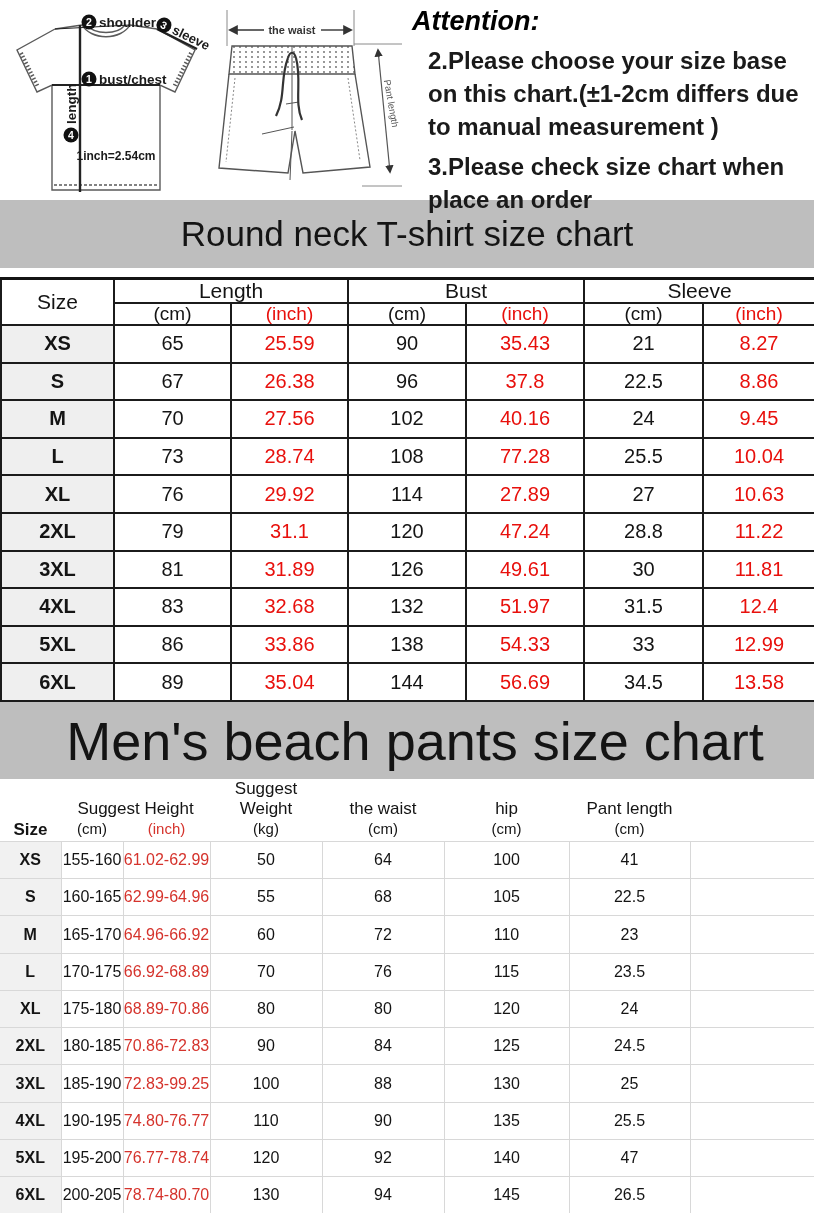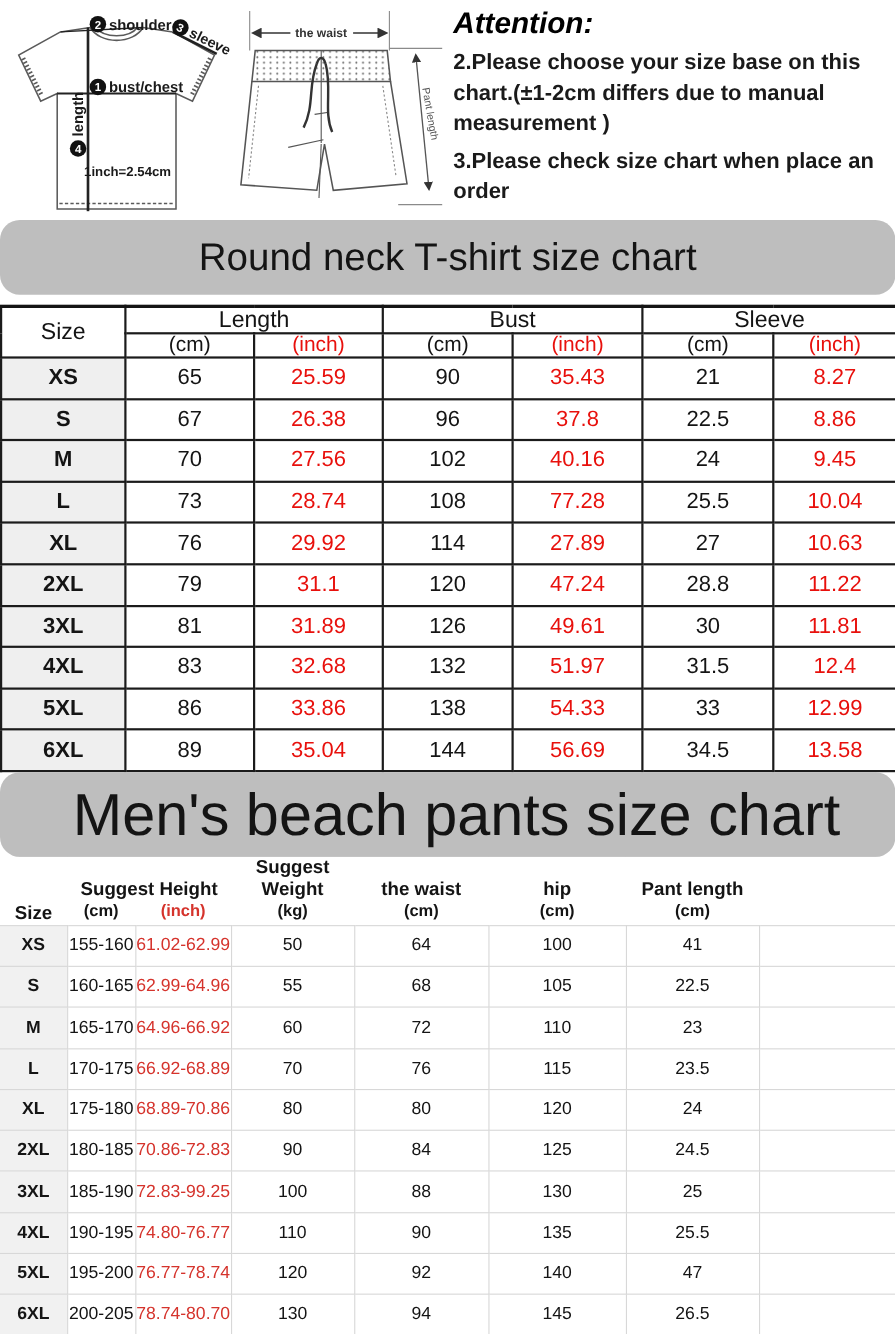--- a/index.html
+++ b/index.html
@@ -7,41 +7,41 @@
     width:814px;height:1213px;overflow:hidden;background:#ffffff;
     font-family:"Liberation Sans","DejaVu Sans",sans-serif;color:#141414;
   }
   
   .top{height:200px;display:flex;align-items:flex-start;}
   .tshirt-box{width:202px;height:200px;flex:none;}
   .shorts-box{width:202px;height:200px;flex:none;}
   svg{overflow:visible;display:block;}
   .attention{flex:1;padding:6px 4px 0 8px;}
   .att-title{font-size:27px;font-weight:700;color:#000000;line-height:1.15;font-style:italic;}
-  .att-item{font-size:20px;font-weight:700;color:#1a1a1a;line-height:1.38;margin:7px 0 0 0;}
+  .att-item{font-size:24px;font-weight:700;color:#1a1a1a;line-height:1.38;margin:7px 0 0 16px;}
   
   .banner{height:68px;background:#bebebe;display:flex;align-items:center;justify-content:center;
-          font-size:35px;font-weight:400;color:#141414;margin-bottom:9px;border-radius:18px;}
+          font-size:35px;font-weight:400;color:#141414;margin-bottom:9px;}
   .banner2{height:77px;font-size:54px;margin-bottom:0;padding-left:16px;}
   
   .t1wrap{height:425px;}
   table{border-collapse:collapse;table-layout:fixed;width:814px;height:100%;}
   .t1{border-top:3px solid #141414;}
   .t1 th,.t1 td{border:2px solid #1b1b1b;text-align:center;vertical-align:middle;padding:0;line-height:1.05;}
   .t1 thead tr.gr th{height:20px;font-size:21px;font-weight:400;}
   .t1 thead th.szh{font-size:20px;font-weight:700;}
   .t1 thead tr.un th{height:19px;font-size:19px;font-weight:400;}
   .t1 td{font-size:20px;font-weight:400;}
   .t1 td.sz{font-weight:700;background:#efefef;}
   .red{color:#e8100c;}
   
   .t2wrap{height:434px;}
   .t2{border-style:hidden;}
   .t2 th,.t2 td{border:1px solid #d8d8d8;text-align:center;vertical-align:middle;padding:0;}
-  .t2 thead th{border:none;font-weight:700;font-size:17px;background:#fff;}
+  .t2 thead th{border:none;font-weight:400;font-size:17px;background:#fff;}
   .t2 thead tr.gr th{height:24px;vertical-align:bottom;padding-bottom:1px;}
   .t2 thead tr.un th{height:21px;font-size:15px;vertical-align:top;}
   .t2 thead th.psz{font-weight:700;vertical-align:middle;}
   .t2 td{font-size:16px;}
   .t2 td.psz2{font-weight:700;background:#f1f1f1;}
   .pred{color:#d5332c;}
 </style>
 </head>
 <body>
 

